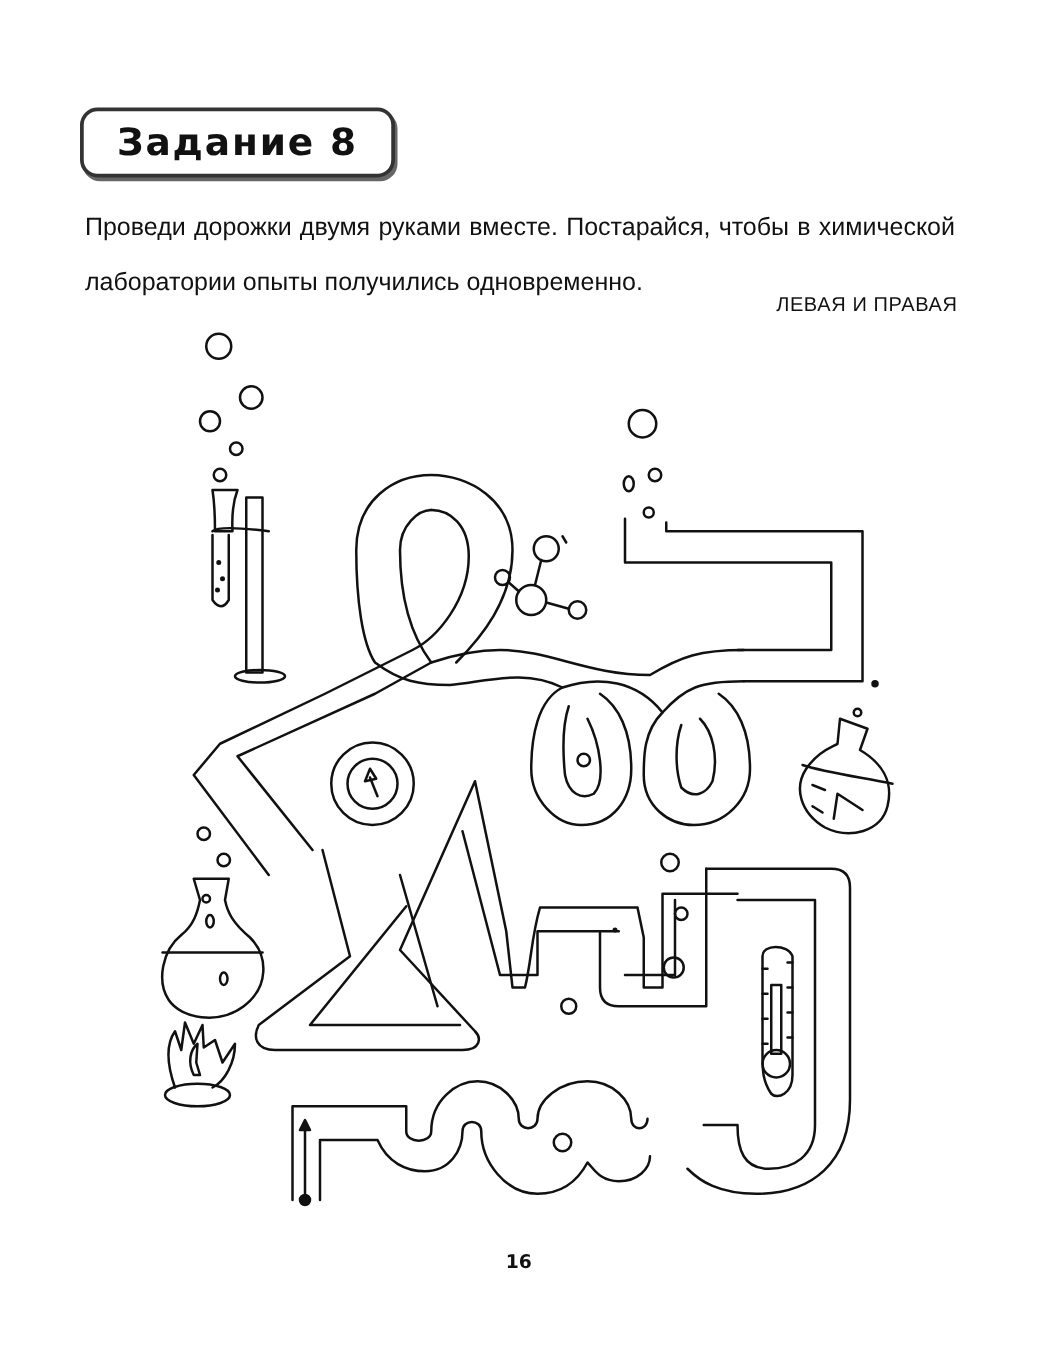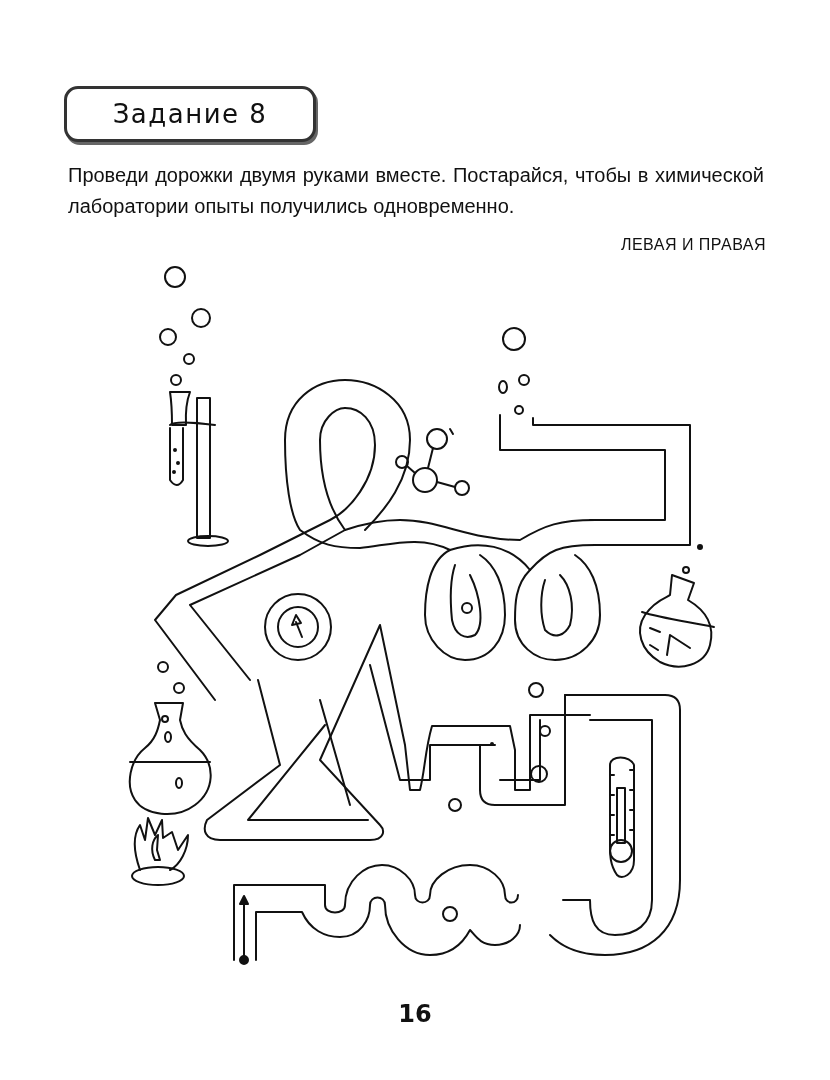--- a/index.html
+++ b/index.html
@@ -1,22 +1,22 @@
 <!DOCTYPE html>
 <html><head>
 <meta charset="utf-8">
 <style>
   html,body{margin:0;padding:0;background:#fff;}
   body{width:830px;height:1080px;position:relative;overflow:hidden;font-family:"DejaVu Sans",sans-serif;color:#111;}
   .task-box{position:absolute;left:64px;top:86px;width:252px;height:56px;border:3px solid #333;border-radius:14px;box-shadow:2px 3px 0 #666;box-sizing:border-box;display:flex;align-items:center;justify-content:center;background:#fff;}
-  .task-title{font-weight:normal;font-size:26px;letter-spacing:1.5px;font-family:"DejaVu Sans",sans-serif;}
-  .instructions{position:absolute;left:68px;top:160px;width:696px;font-family:"Liberation Sans",sans-serif;font-size:20px;line-height:31px;text-align:justify;text-align-last:left;}
+  .task-title{font-weight:bold;font-size:30px;letter-spacing:1.5px;font-family:"DejaVu Sans",sans-serif;}
+  .instructions{position:absolute;left:68px;top:160px;width:696px;font-family:"Liberation Sans",sans-serif;font-size:20px;line-height:44px;text-align:justify;text-align-last:left;}
   .hand-label{position:absolute;right:64px;top:236px;font-family:"Liberation Sans",sans-serif;font-size:16px;letter-spacing:0.5px;}
   .maze{position:absolute;left:0;top:0;}
-  .page-number{position:absolute;left:0;width:830px;top:1000px;text-align:center;font-weight:bold;font-size:24px;font-family:"DejaVu Sans",sans-serif;}
+  .page-number{position:absolute;left:0;width:830px;top:1000px;text-align:center;font-weight:bold;font-size:15px;font-family:"DejaVu Sans",sans-serif;}
   svg *{vector-effect:non-scaling-stroke;}
 </style>
 </head>
 <body>
 
 <div class="task-box">
   <span class="task-title">Задание 8</span>
 </div>
 
 <div class="instructions">Проведи дорожки двумя руками вместе. Постарайся, чтобы в химической лаборатории опыты получились одновременно.</div>

